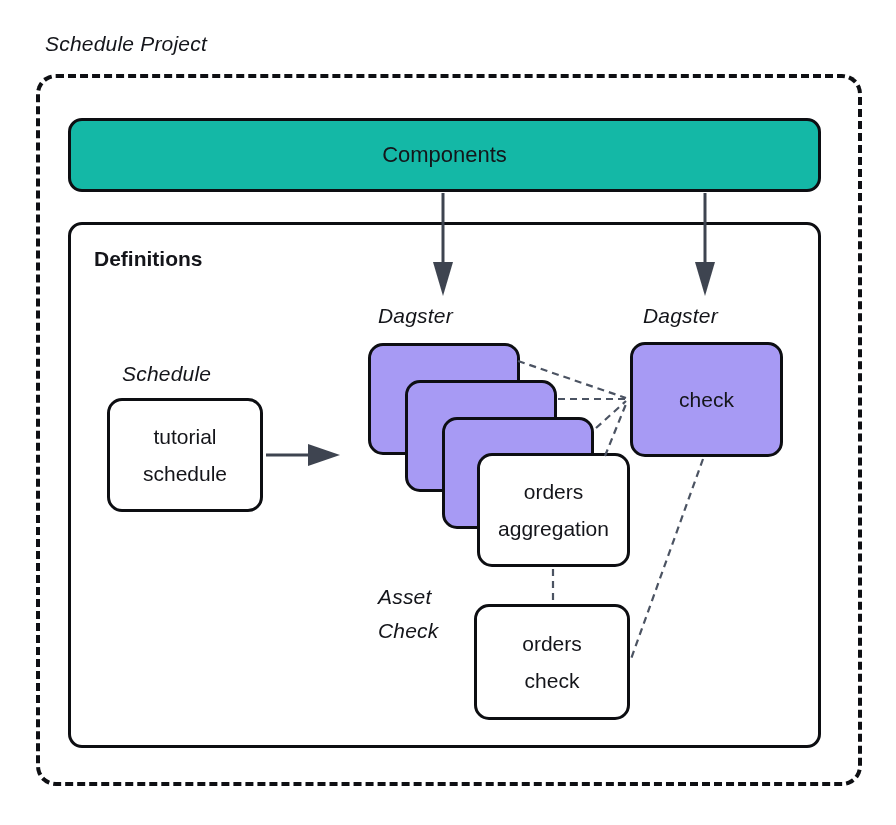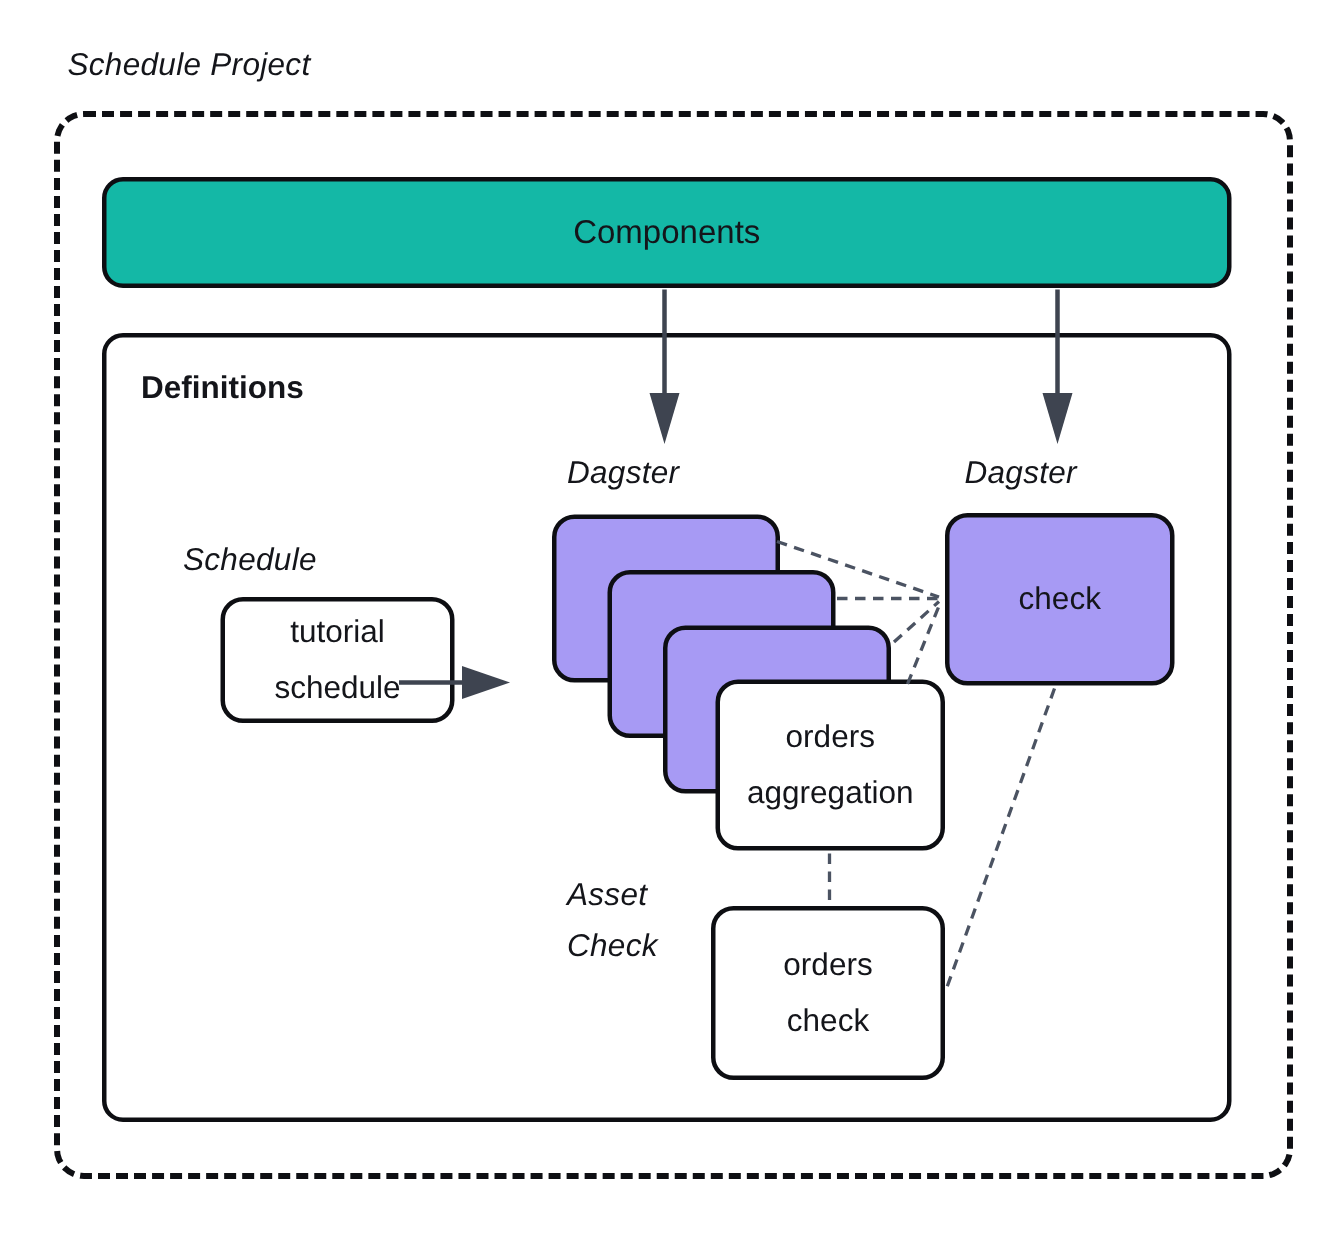--- a/index.html
+++ b/index.html
@@ -81,21 +81,21 @@
     text-align: center;
     background: #ffffff;
   }
   .node.purple { background: #a79af4; }
 
   .asset-stack-1 { left: 368px; top: 343px; width: 152px; height: 112px; z-index: 3; }
   .asset-stack-2 { left: 405px; top: 380px; width: 152px; height: 112px; z-index: 4; }
   .asset-stack-3 { left: 442px; top: 417px; width: 152px; height: 112px; z-index: 5; }
   .orders-aggregation { left: 477px; top: 453px; width: 153px; height: 114px; z-index: 6; }
   .duckdb { left: 630px; top: 342px; width: 153px; height: 115px; z-index: 3; }
-  .tutorial-schedule { left: 107px; top: 398px; width: 156px; height: 84px; z-index: 3; margin-left: 40px; }
+  .tutorial-schedule { left: 107px; top: 398px; width: 156px; height: 114px; z-index: 3; }
   .orders-check { left: 474px; top: 604px; width: 156px; height: 116px; z-index: 3; }
 
   .connector-overlay {
     left: 0; top: 0;
     width: 896px; height: 825px;
     z-index: 7;
     pointer-events: none;
   }
 </style>
 </head>

